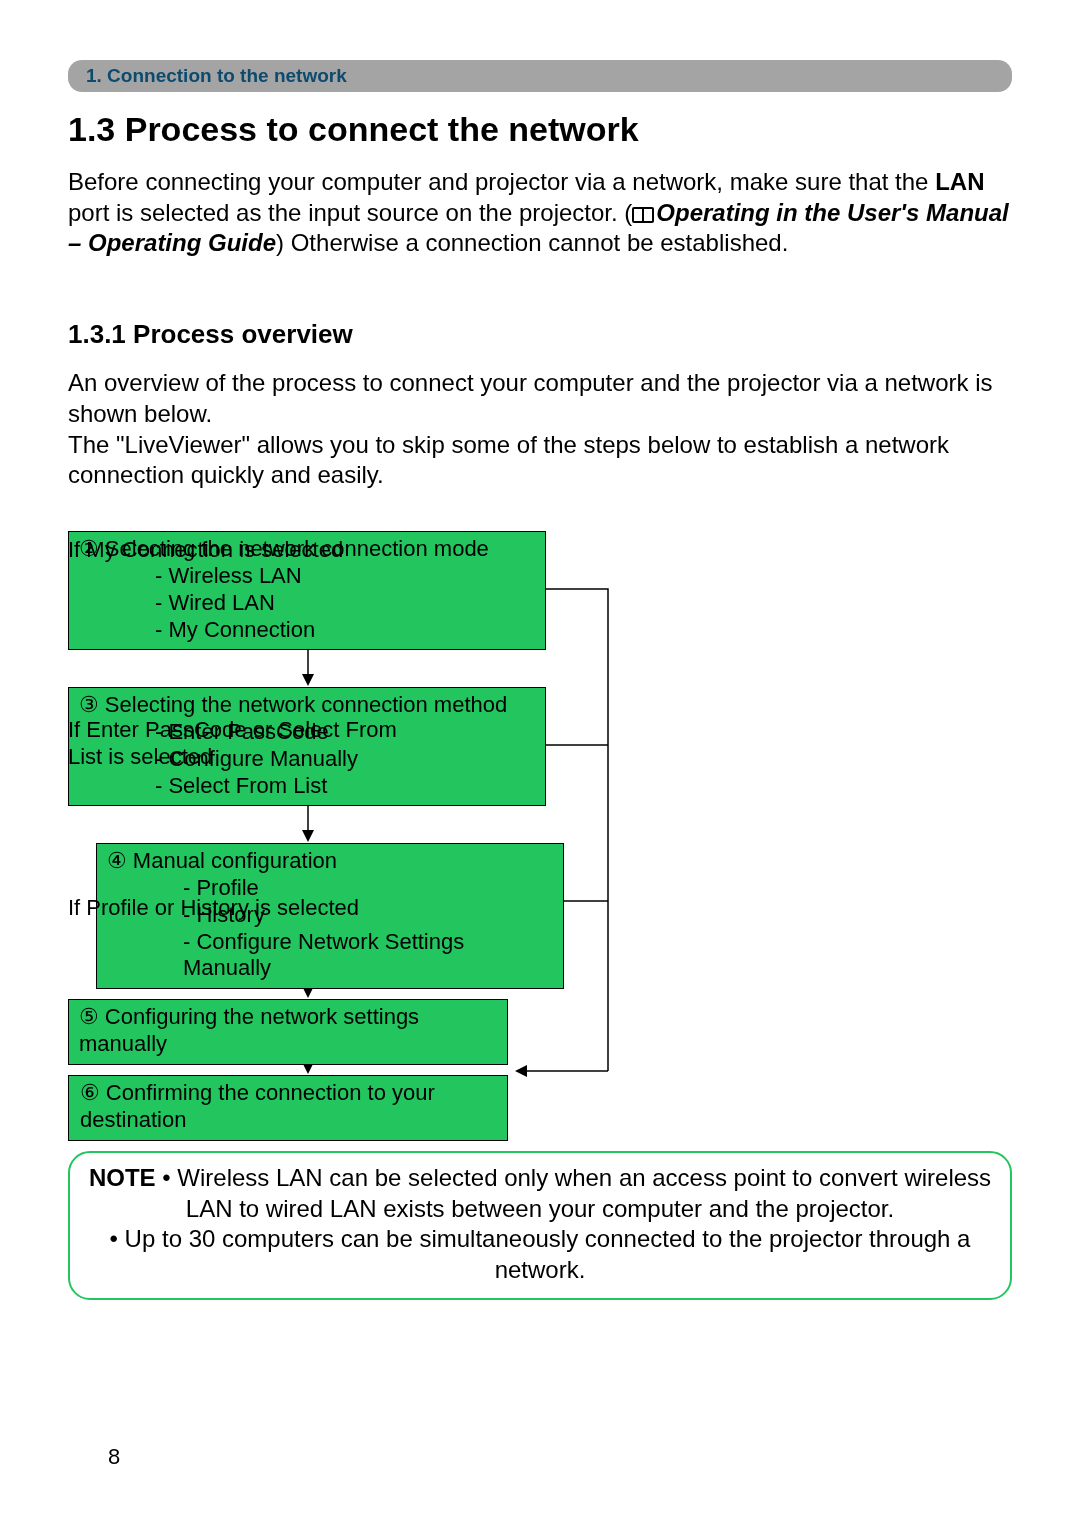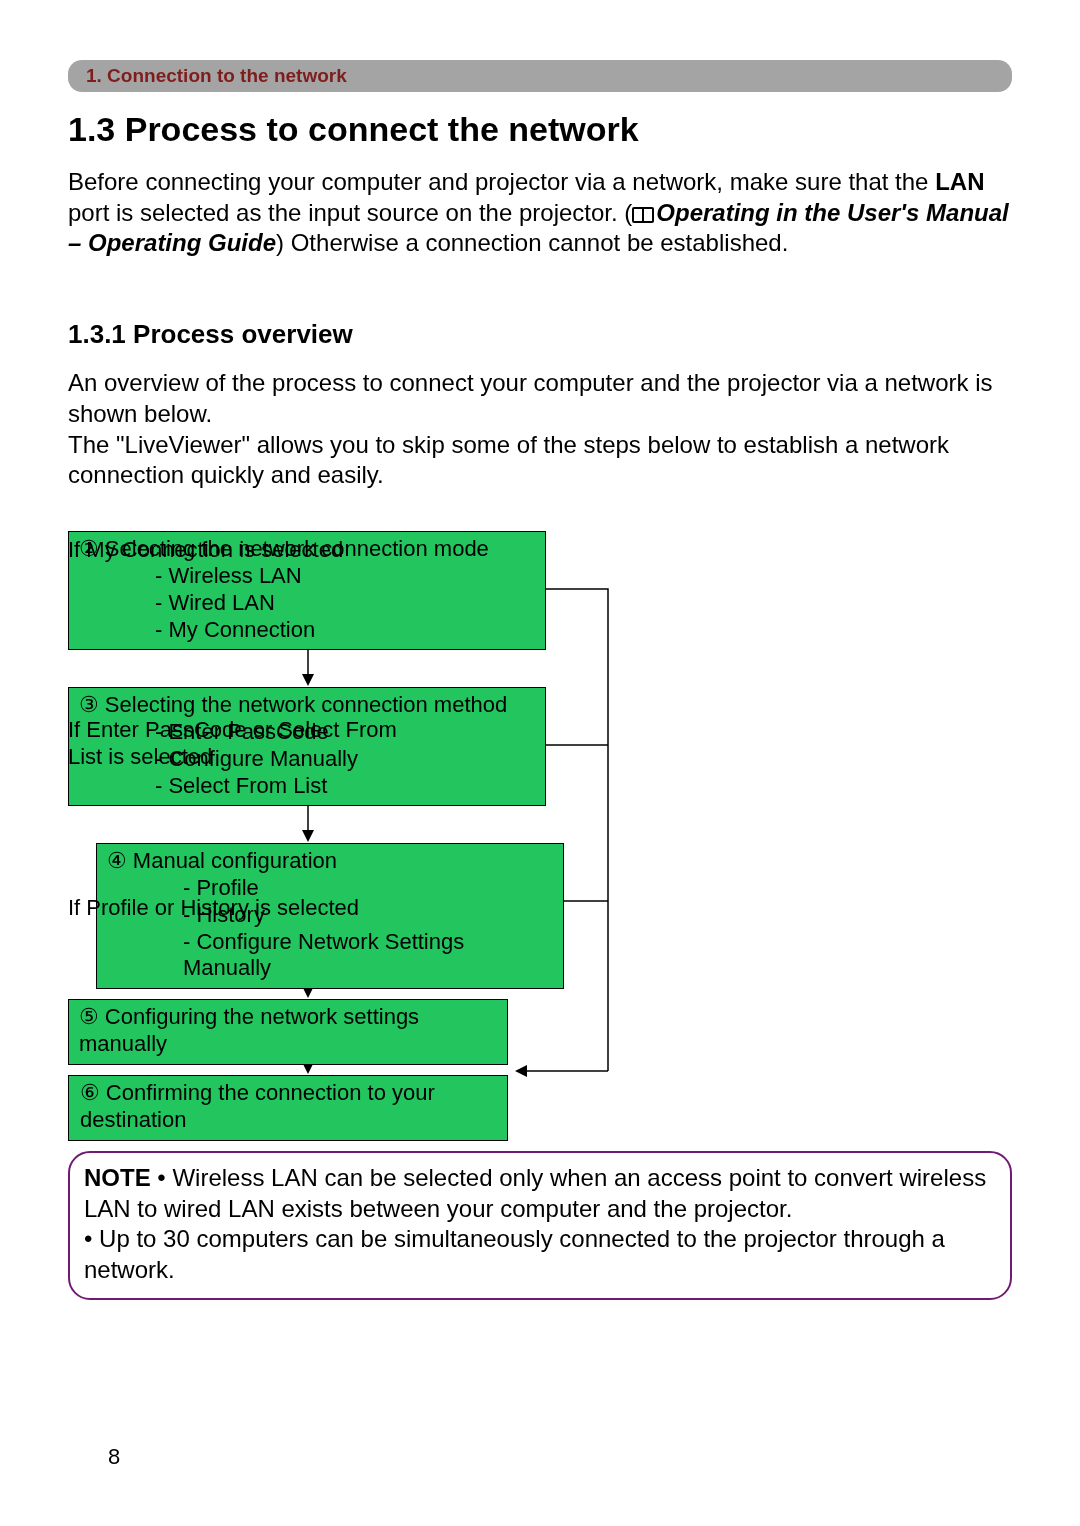--- a/index.html
+++ b/index.html
@@ -7,21 +7,21 @@
     width: 1080px;
     height: 1526px;
     background: #fff;
     font-family: Arial, Helvetica, sans-serif;
     color: #000;
     position: relative;
     padding: 60px 68px 0 68px;
   }
   .header-bar {
     background: #a4a4a4;
-    color: #7f1d1d;
+    color: #0c4a6e;
     font-weight: bold;
     font-size: 19px;
     padding: 5px 18px;
     border-radius: 14px;
     margin-bottom: 18px;
   }
   h1.section-title {
     font-size: 34px;
     font-weight: 900;
     margin-bottom: 18px;
@@ -44,26 +44,27 @@
     font-size: 22px;
     line-height: 1.22;
   }
   .side-label {
     position: absolute;
     font-size: 22px;
     line-height: 1.22;
   }
   .indent { padding-left: 76px; }
   .note-box {
-    border: 2px solid #701a75;
+    border: 2px solid #22c55e;
     border-radius: 22px;
     padding: 10px 14px 12px 14px;
     font-size: 24px;
     line-height: 1.28;
     margin-top: 10px;
+    text-align: center;
   }
   .page-num {
     position: absolute;
     bottom: 56px;
     left: 108px;
     font-size: 22px;
   }
   svg.connector { position: absolute; left: 0; top: 0; overflow: visible; }
 </style>
 </head>

